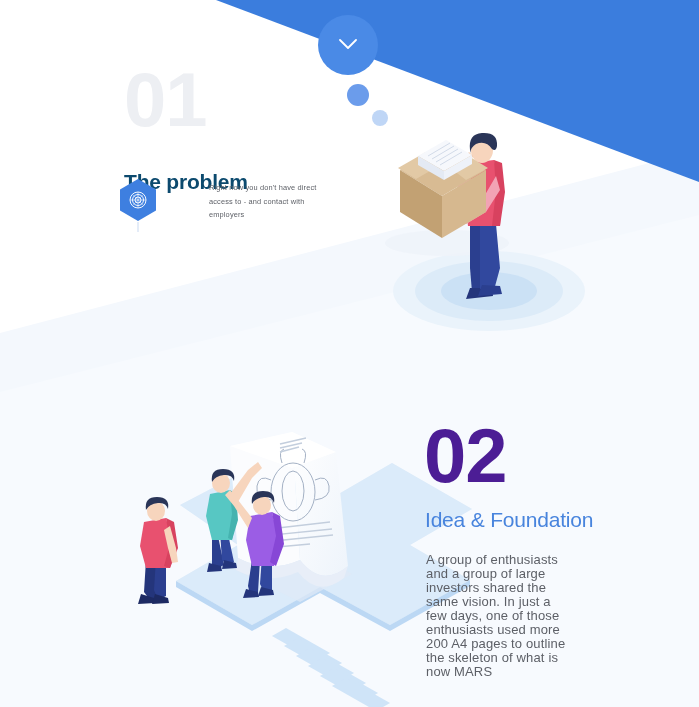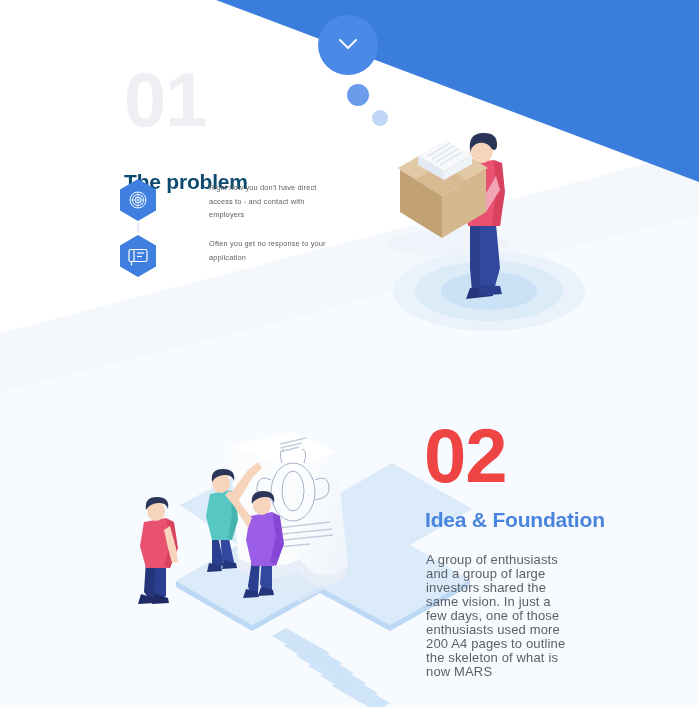--- a/index.html
+++ b/index.html
@@ -36,25 +36,25 @@
   }
   .btext{
     position:absolute;left:59px;top:3px;width:128px;
     font-size:7.4px;line-height:13.6px;color:#5c5f66;letter-spacing:.15px;margin-left:32px;
   }
 
   
   .num02{
     position:absolute;left:424px;top:418px;
     font-size:76px;font-weight:bold;letter-spacing:-1px;
-    color:#ef4444;line-height:1;user-select:none;
+    color:#4c1d95;line-height:1;user-select:none;
   }
   .head02{
     position:absolute;left:425px;top:484px;width:200px;
-    font-size:21px;font-weight:bold;color:#4884dd;line-height:23px;letter-spacing:-0.2px;margin-top:24px;
+    font-size:21px;font-weight:normal;color:#4884dd;line-height:23px;letter-spacing:-0.2px;margin-top:24px;
   }
   .body02{
     position:absolute;left:426px;top:540px;width:140px;
     font-size:13px;line-height:14px;color:#5c5f66;letter-spacing:.15px;
   }
 
   
   .scroll-btn{
     position:absolute;left:318px;top:15px;width:60px;height:60px;
     border-radius:50%;background:#4a8ae6;cursor:pointer;
@@ -236,33 +236,20 @@
             <line x1="20" y1="14" x2="20" y2="30" opacity=".6"></line>
             <line x1="14.4" y1="16.4" x2="25.6" y2="27.6" opacity=".4"></line>
             <line x1="25.6" y1="16.4" x2="14.4" y2="27.6" opacity=".4"></line>
           </g>
         </svg>
         <div class="hex-link"></div>
         <div class="btext">Right now you don't have direct access to - and contact with employers</div>
       </div>
 
 
-      <div class="bullet">
-        <svg class="hex" viewBox="0 0 40 44">
-          <path d="M20 1 L38 11.5 L38 32.5 L20 43 L2 32.5 L2 11.5 Z" fill="#3e7fe0"></path>
-          <g stroke="#ffffff" stroke-width="1.2" fill="none">
-            <rect x="11" y="15.5" width="18" height="12" rx="1.5"></rect>
-            <line x1="16" y1="15.5" x2="16" y2="27.5"></line>
-            <line x1="19" y1="19" x2="26" y2="19"></line>
-            <line x1="19" y1="22.5" x2="24" y2="22.5"></line>
-            <line x1="13.5" y1="27.5" x2="13.5" y2="31.5"></line>
-          </g>
-        </svg>
-        <div class="btext">Often you get no response to your application</div>
-      </div>
 
     </div>
   </section>
 
   <section>
     <div class="num02">02</div>
     <h2 class="head02">Idea &amp; Foundation</h2>
     <p class="body02">A group of enthusiasts and a group of large investors shared the same vision. In just a few days, one of those enthusiasts used more 200 A4 pages to outline the skeleton of what is now MARS</p>
   </section>
 

